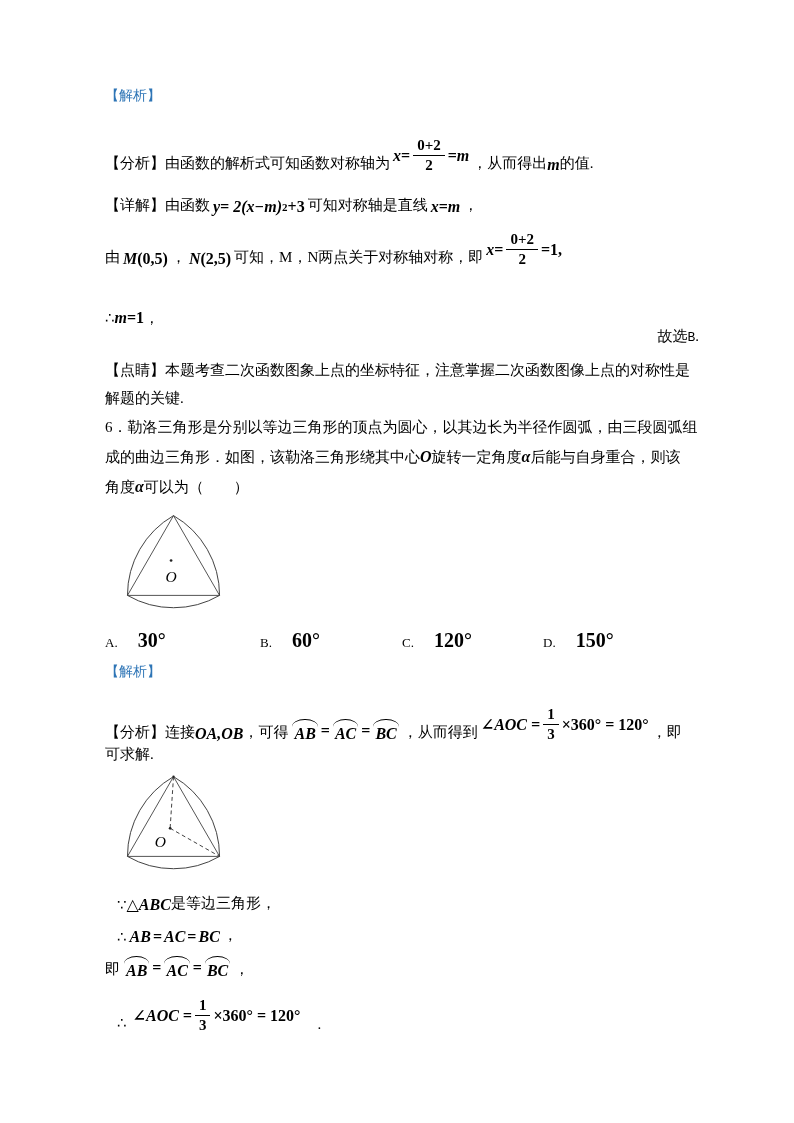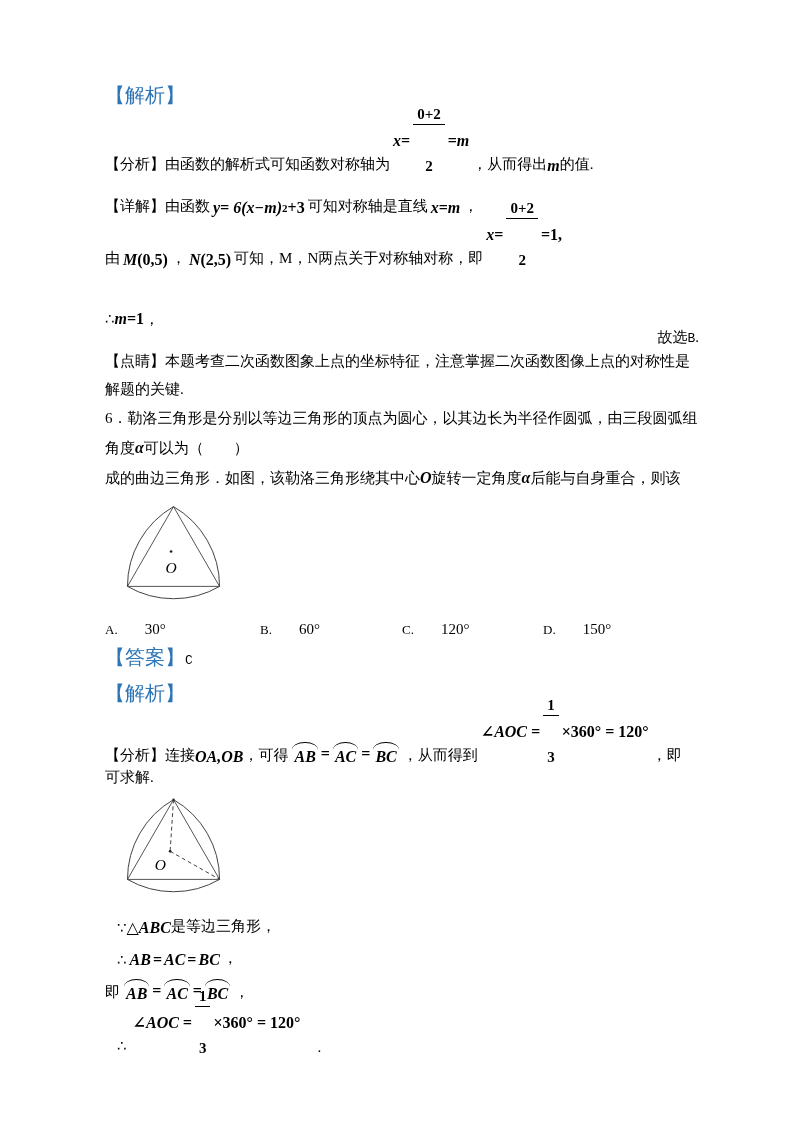--- a/index.html
+++ b/index.html
@@ -2,47 +2,47 @@
 <html style="--hdr-blue: #2E75B6;"><head>
 <meta charset="utf-8">
 <style>
   html,body { margin:0; padding:0; background:#ffffff; }
   body { width:794px; height:1123px; overflow:hidden;
          font-family:"Liberation Serif","DejaVu Serif",serif; color:#000; }
   .page { box-sizing:border-box; width:794px; height:1123px;
           padding:85px 95px 0 105px; position:relative; }
   .line { white-space:nowrap; font-size:15px; line-height:20px; }
   .cn   { font-size:15px; }
-  .blue { color:var(--hdr-blue); font-size:20px; }
+  .blue { color:var(--hdr-blue); font-size:14px; }
   .tt   { font-family:"Liberation Mono","DejaVu Sans Mono",monospace; font-size:13px; }
   
   .frow { display:flex; align-items:flex-end; white-space:nowrap; }
   .frow > span.cn { padding-bottom:1px; }
   .math { font-weight:bold; font-size:16px; }
   .math .it, i.mathit { font-style:italic; font-weight:bold; font-size:16px; }
   .imath { display:inline-flex; align-items:center; margin:0 3px; }
   .imath .pc { font-weight:bold; font-size:16px; }
   .frac { display:inline-flex; flex-direction:column; align-items:center;
-          margin:0 3px; font-weight:bold; font-style:normal;gap:32px; }
+          margin:0 3px; font-weight:bold; font-style:normal; }
   .frac .num { display:block; padding:0 4px 1px; border-bottom:1.6px solid #000;
                font-size:15px; line-height:17px; }
   .frac .den { display:block; padding-top:1px; font-size:15px; line-height:17px; }
   sup.msup { font-size:11px; font-weight:bold; vertical-align:super; line-height:0; }
   
   .arc { position:relative; display:inline-block; padding:6px 2px 0; margin:0 1px; }
   .arc::before { content:""; position:absolute; top:0; left:0; right:0; height:7px;
                  border-top:1.7px solid #000; border-radius:50% 50% 0 0 / 100% 100% 0 0; }
   .meq { font-weight:bold; font-size:16px; padding:0 2px; }
   .opts { display:flex; margin-top:12px; align-items:baseline; }
   .opt-a { width:155px; } .opt-b { width:142px; } .opt-c { width:141px; } .opt-d { flex:1; }
   .opt .key { font-size:13px; }
-  .opt .val { font-weight:normal; font-size:15px; margin-left:27px; }
+  .opt .val { font-weight:bold; font-size:20px; margin-left:20px; }
   .fig { margin-left:6px; }
   .sym { font-size:15px; }
-  .mt2{margin-top:2px}.mt4{margin-top:4px}.mt6{margin-top:6px}
+  .mt2{margin-top:12px}.mt4{margin-top:4px}.mt6{margin-top:6px}
   .mt10{margin-top:10px}.mt12{margin-top:12px}
   svg text { font-family:"Liberation Serif","DejaVu Serif",serif; }
 </style>
 </head>
 <body>
 
 <div class="page">
 
   <div class="line">
     <span class="blue">【解析】</span>
@@ -62,21 +62,21 @@
     </span>
     <span class="cn">，从而得出</span>
     <i class="mathit">m</i>
     <span class="cn">的值.</span>
   </div>
 
   <div class="frow mt10" style="height:32px;">
     <span class="cn">【详解】由函数</span>
     <span class="imath">
       <i class="mathit">y</i>
-      <i class="mathit">= 6(x−m)</i>
+      <i class="mathit">= 2(x−m)</i>
       <sup class="msup">2</sup>
       <span class="pc">+3</span>
     </span>
     <span class="cn">可知对称轴是直线</span>
     <span class="imath">
       <i class="mathit">x</i>
       <span class="pc">=</span>
       <i class="mathit">m</i>
     </span>
     <span class="cn">，</span>
@@ -118,24 +118,24 @@
     <span class="cn">【点睛】本题考查二次函数图象上点的坐标特征，注意掌握二次函数图像上点的对称性是</span>
   </div>
   <div class="line" style="line-height:28px;">
     <span class="cn">解题的关键.</span>
   </div>
 
   <div class="line" style="line-height:30px;">
     <span class="cn">6．勒洛三角形是分别以等边三角形的顶点为圆心，以其边长为半径作圆弧，由三段圆弧组</span>
   </div>
   <div class="line" style="line-height:30px;">
+    <span class="cn">成的曲边三角形．如图，该勒洛三角形绕其中心</span><i class="mathit">O</i><span class="cn">旋转一定角度</span><i class="mathit">α</i><span class="cn">后能与自身重合，则该</span>
+  </div>
+  <div class="line" style="line-height:30px;">
     <span class="cn">角度</span><i class="mathit">α</i><span class="cn">可以为（　　）</span>
-  </div>
-  <div class="line" style="line-height:30px;">
-    <span class="cn">成的曲边三角形．如图，该勒洛三角形绕其中心</span><i class="mathit">O</i><span class="cn">旋转一定角度</span><i class="mathit">α</i><span class="cn">后能与自身重合，则该</span>
   </div>
 
   <div class="fig mt6">
     <svg width="126" height="105" viewBox="0 0 130 108">
       <path d="M 64.5 7.7 A 95 95 0 0 1 112 90 A 95 95 0 0 1 17 90 A 95 95 0 0 1 64.5 7.7 Z" fill="none" stroke="#3c3c3c" stroke-width="1"></path>
       <path d="M 64.5 7.7 L 112 90 L 17 90 Z" fill="none" stroke="#3c3c3c" stroke-width="0.9"></path>
       <circle cx="62" cy="54" r="1.4" fill="#222"></circle>
       <text x="62" y="76" text-anchor="middle" font-size="16" font-style="italic">O</text>
     </svg>
   </div>
@@ -148,23 +148,20 @@
       <span class="key">B.</span><span class="val">60°</span>
     </span>
     <span class="opt opt-c">
       <span class="key">C.</span><span class="val">120°</span>
     </span>
     <span class="opt opt-d">
       <span class="key">D.</span><span class="val">150°</span>
     </span>
   </div>
 
-  <div class="line mt6" style="line-height:26px;">
-    <span class="blue">【答案】</span><span class="tt">C</span>
-  </div>
 
   <div class="line mt6" style="line-height:26px;">
     <span class="blue">【解析】</span>
   </div>
 
   <div class="frow mt6" style="height:52px;">
     <span class="cn">【分析】连接</span>
     <i class="mathit">OA,OB</i>
     <span class="cn">，可得</span>
     <span class="imath">

